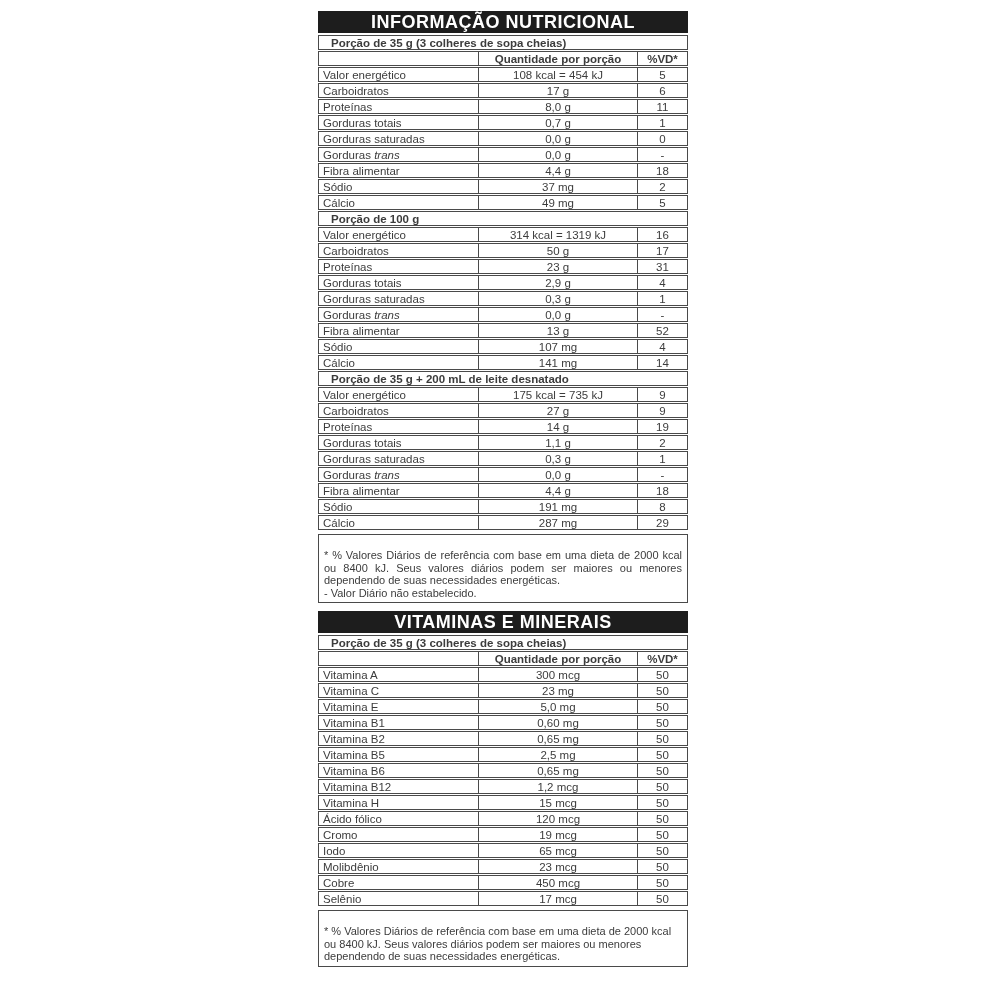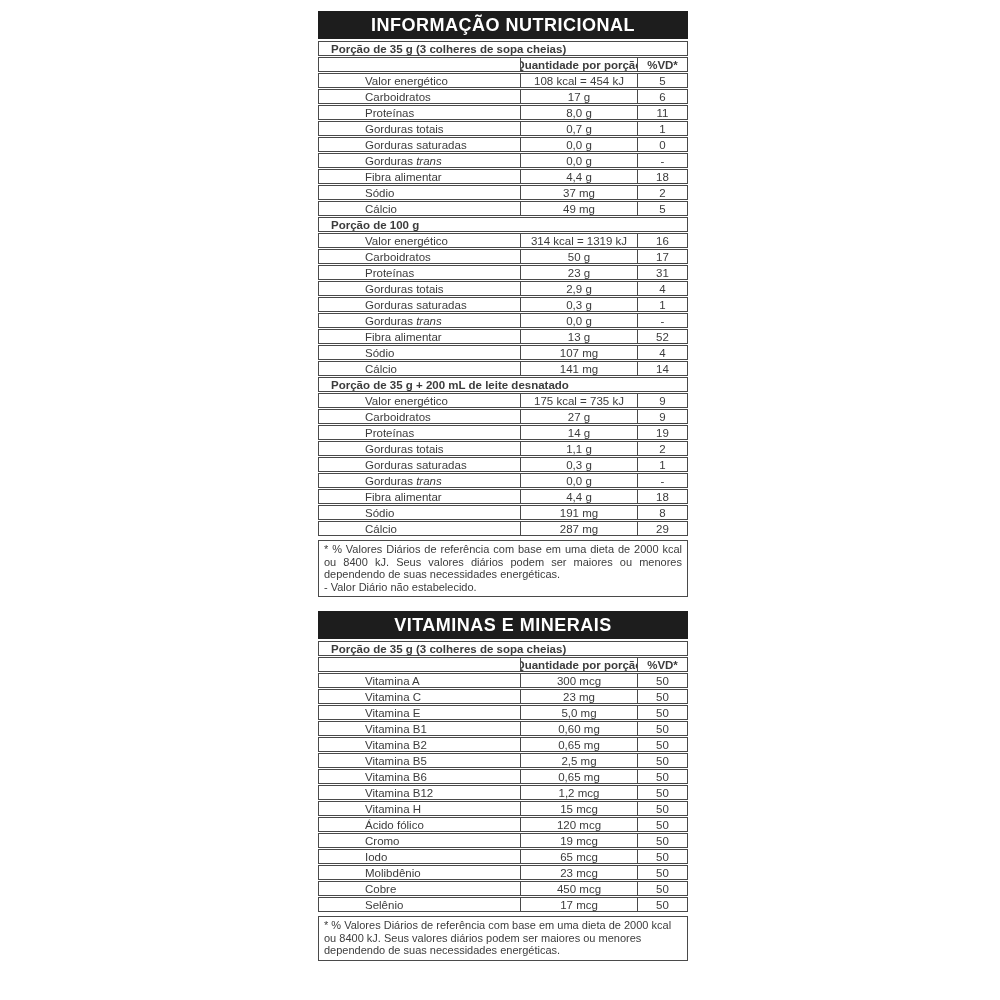--- a/index.html
+++ b/index.html
@@ -20,21 +20,21 @@
   .sheet{position:absolute;inset:0;}
   .table-block{
     position:absolute;
     left:318px;
     width:370px;
   }
   #block1{top:11px;}
   #block2{top:611px;}
   .title-bar{
     box-sizing:border-box;
-    height:28px;
+    height:22px;
     background:var(--bar-bg);
     color:var(--bar-text);
     font-weight:bold;
     font-size:18px;
     letter-spacing:0.5px;
     display:flex;
     align-items:center;
     justify-content:center;
     margin-bottom:2px;
   }
@@ -56,21 +56,20 @@
   }
   .cell-label{
     box-sizing:border-box;
     width:160px;
     align-self:stretch;
     display:flex;
     align-items:center;
     padding-left:4px;
     border-right:1px solid var(--border);
     overflow:hidden;
-    margin-left:42px;
   }
   .cell-qty{
     box-sizing:border-box;
     flex:1;
     align-self:stretch;
     display:flex;
     align-items:center;
     justify-content:center;
     border-right:1px solid var(--border);
     overflow:hidden;
@@ -82,21 +81,21 @@
     display:flex;
     align-items:center;
     justify-content:center;
     overflow:hidden;
   }
   .row.col-header{font-weight:bold;}
   .footnote{
     box-sizing:border-box;
     border:1px solid var(--border);
     margin-top:4px;
-    padding:2px 5px 3px 5px;
+    padding:14px 5px 3px 5px;
     font-size:11px;
     line-height:12.5px;
   }
   .fn-line{text-align:justify;}
   .fn-line:last-child{text-align:left;}
   i{font-style:italic;}
 </style>
 </head>
 <body>
 

